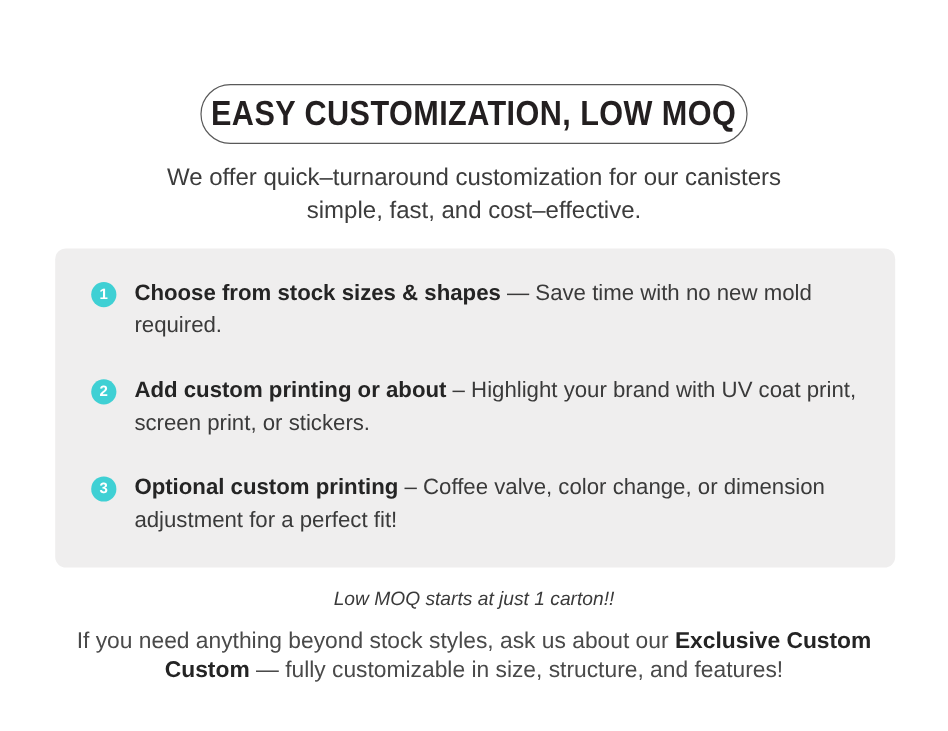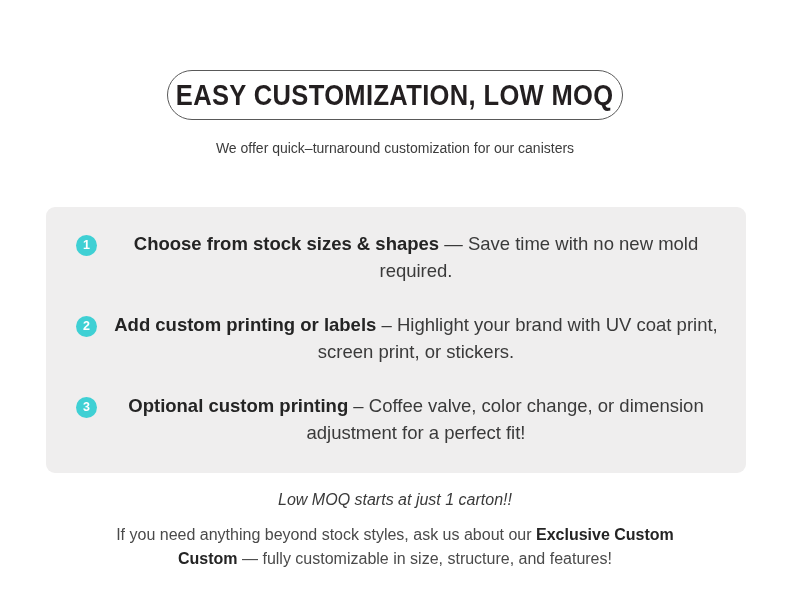--- a/index.html
+++ b/index.html
@@ -54,21 +54,21 @@
     line-height: 1;
   }
 
   
   .subtitle {
     position: absolute;
     left: 0;
     top: 118px;
     width: 790px;
     text-align: center;
-    font-size: 14px;
+    font-size: 20px;
     line-height: 28px;
     color: #3c3c3c;
   }
   .subtitle .l1, .subtitle .l2 { display: block; }
 
   
   .panel {
     position: absolute;
     left: 46px;
     top: 191px;
@@ -99,21 +99,20 @@
     font-size: 12.5px;
     font-weight: bold;
     line-height: 21px;
     text-align: center;
   }
 
   .feature-text {
     font-size: 18.5px;
     line-height: 27px;
     color: #3a3a3a;
-    text-align: center;
   }
   .feature-text .lead {
     font-weight: bold;
     color: #242424;
   }
 
   
   .moq-line {
     position: absolute;
     left: 0;
@@ -126,55 +125,56 @@
     line-height: 30px;
   }
 
   
   .footer {
     position: absolute;
     left: 0;
     top: 507px;
     width: 790px;
     text-align: center;
-    font-size: 16px;
+    font-size: 19px;
     line-height: 24px;
     color: #4a4a4a;
   }
   .footer .fl { display: block; }
   .footer b { color: #242424; font-weight: bold; }
 </style>
 </head>
 <body>
 
 <div class="page">
 
   <div class="title-pill-wrap">
     <div class="title-pill">
       <span class="title-text">EASY CUSTOMIZATION, LOW MOQ</span>
     </div>
   </div>
 
   <div class="subtitle">
     <span class="l1">We offer quick–turnaround customization for our canisters</span>
+    <span class="l2">simple, fast, and cost–effective.</span>
   </div>
 
   <div class="panel">
 
     <div class="feature">
       <span class="badge">1</span>
       <div class="feature-text">
         <span class="lead">Choose from stock sizes &amp; shapes</span><span> — Save time with no new mold required.</span>
       </div>
     </div>
 
     <div class="feature">
       <span class="badge">2</span>
       <div class="feature-text">
-        <span class="lead">Add custom printing or labels</span><span> – Highlight your brand with UV coat print, screen print, or stickers.</span>
+        <span class="lead">Add custom printing or about</span><span> – Highlight your brand with UV coat print, screen print, or stickers.</span>
       </div>
     </div>
 
     <div class="feature">
       <span class="badge">3</span>
       <div class="feature-text">
         <span class="lead">Optional custom printing</span><span> – Coffee valve, color change, or dimension adjustment for a perfect fit!</span>
       </div>
     </div>
 

